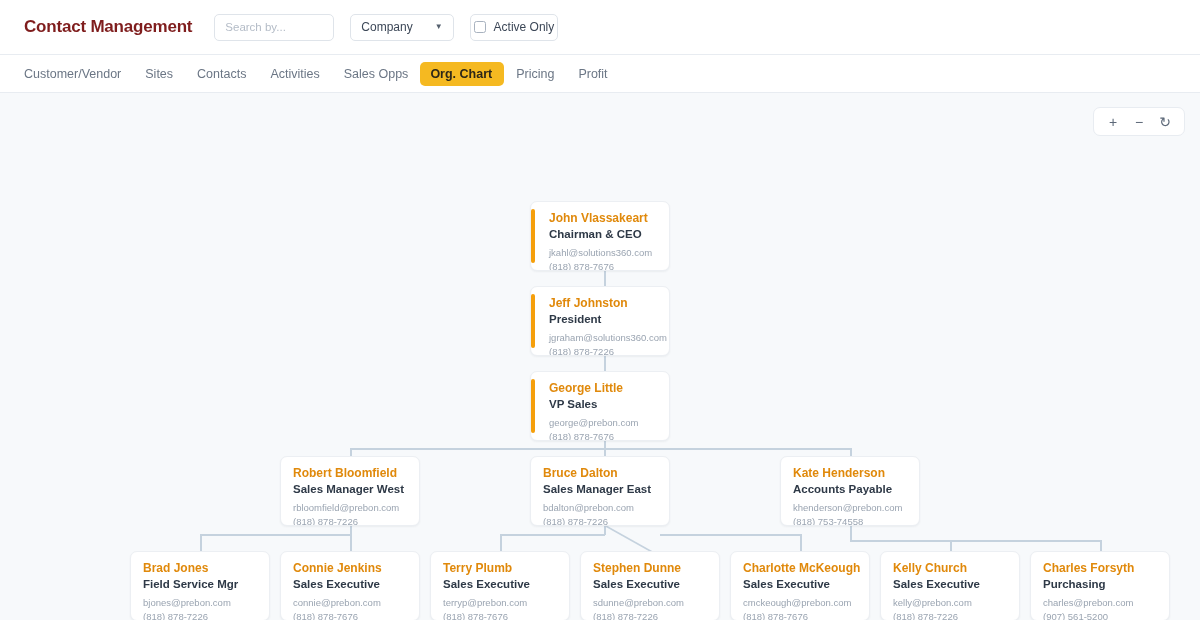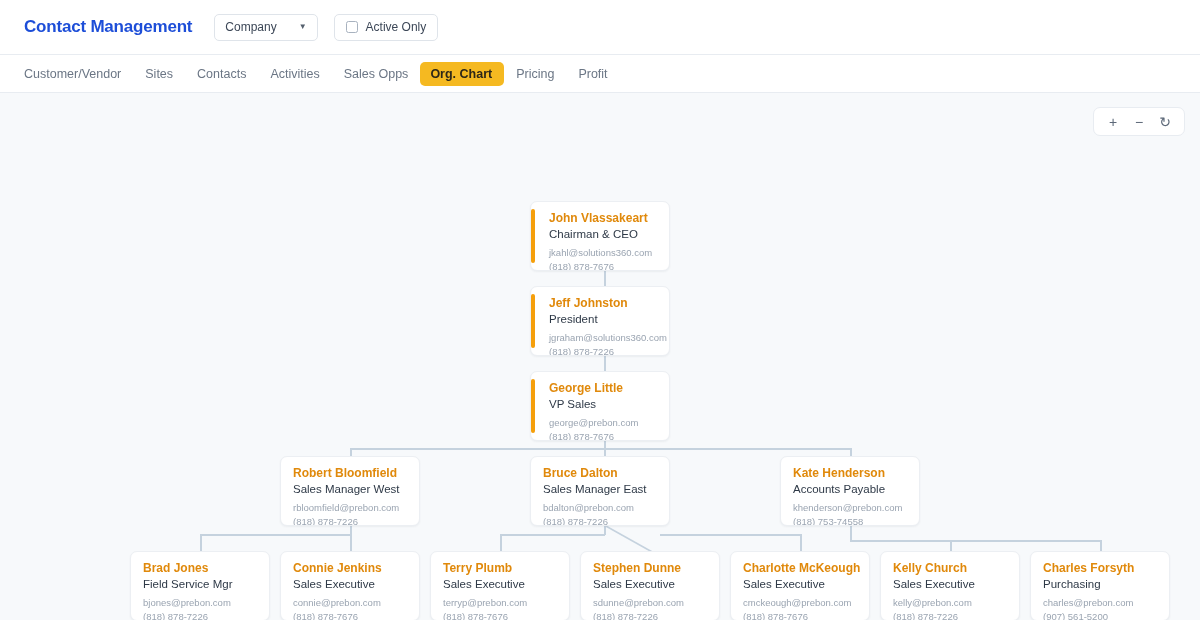--- a/index.html
+++ b/index.html
@@ -16,21 +16,21 @@
     background: #ffffff;
     border-bottom: 1px solid #e8ecf1;
     display: flex;
     align-items: center;
     padding: 0 24px;
     gap: 16px;
   }
   .app-title {
     font-size: 17px;
     font-weight: bold;
-    color: #1d4ed8;
+    color: #7f1d1d;
     letter-spacing: -0.2px;
     margin-right: 6px;
   }
   .search-input {
     width: 120px;
     height: 27px;
     border: 1px solid #dfe4ea;
     border-radius: 5px;
     padding: 0 10px;
     font-size: 11.5px;
@@ -61,21 +61,21 @@
     color: #55606e;
     line-height: 1;
   }
   .checkbox-wrap {
     height: 27px;
     border: 1px solid #dfe4ea;
     border-radius: 5px;
     background: #fff;
     display: flex;
     align-items: center;
-    padding: 0 11px;
+    padding: 0 3px;
     gap: 8px;
     font-size: 12px;
     color: #3c4757;
     cursor: pointer;
   }
   .cbox {
     width: 12px; height: 12px;
     border: 1.5px solid #a8b2bf;
     border-radius: 2.5px;
     background: #fff;
@@ -163,21 +163,21 @@
   }
   .node .nm {
     font-size: 12px;
     font-weight: bold;
     color: #e0890b;
     line-height: 15px;
     white-space: nowrap;
   }
   .node .ttl {
     font-size: 11.5px;
-    font-weight: normal;
+    font-weight: bold;
     color: #2e3947;
     line-height: 15px;
     margin-top: 1px;
     white-space: nowrap;
   }
   .node .em, .node .ph {
     font-size: 9.5px;
     color: #9aa4b1;
     line-height: 14px;
     white-space: nowrap;
@@ -200,20 +200,21 @@
     z-index: 1;
     pointer-events: none;
   }
 </style>
 </head>
 <body>
 
 <div class="app-header">
   <div class="app-title">Contact Management</div>
 
+  <input class="search-input" type="text" placeholder="Search by..." style="">
 
   <div class="select-box">
     <span>Company</span>
     <span class="caret">▼</span>
   </div>
 
   <div class="checkbox-wrap">
     <span class="cbox"></span>
     <span>Active Only</span>
   </div>

